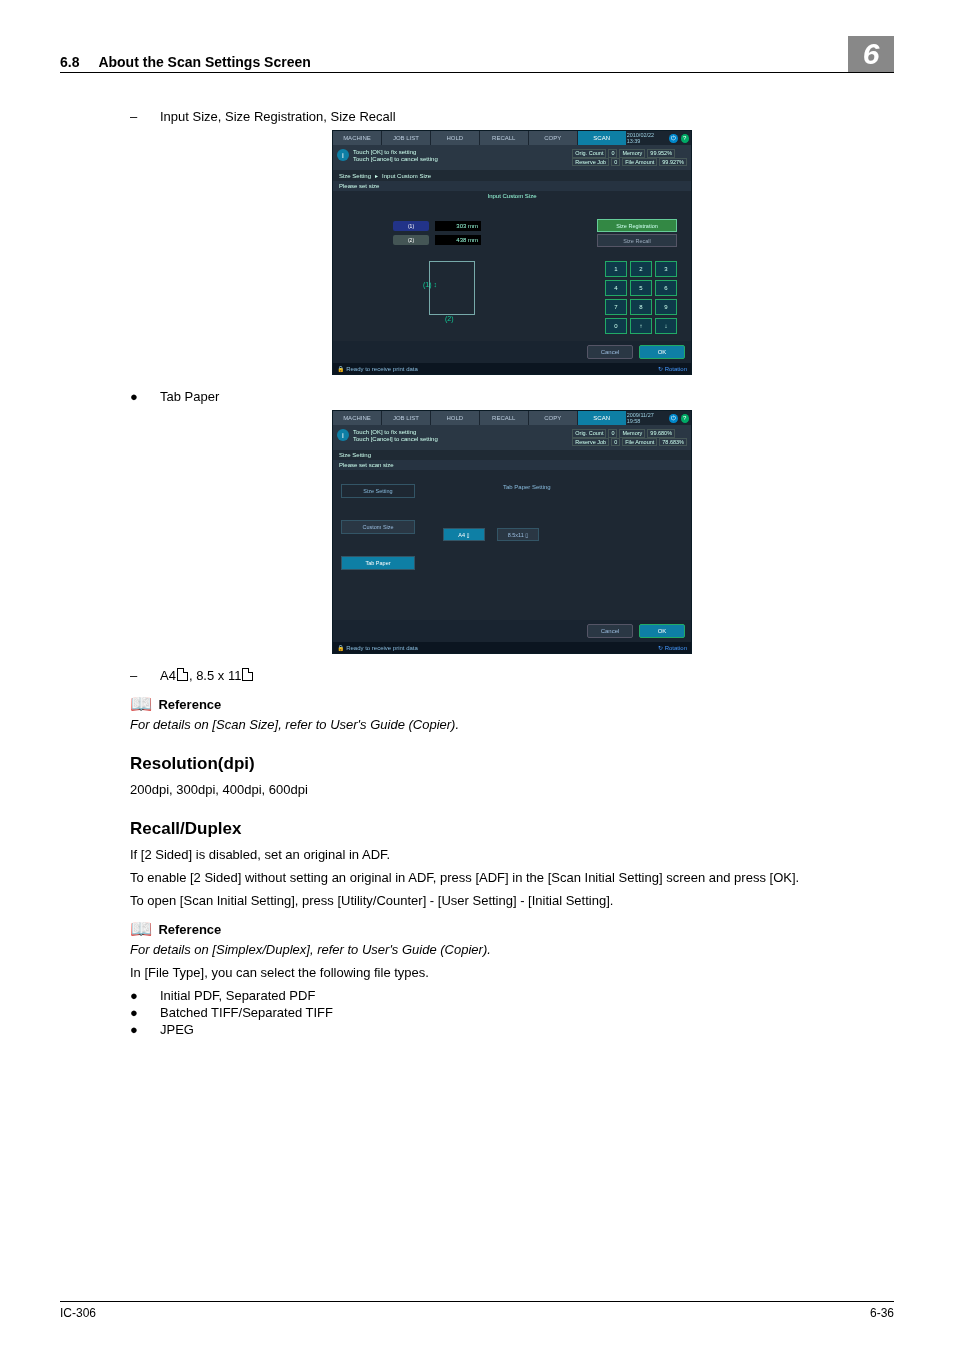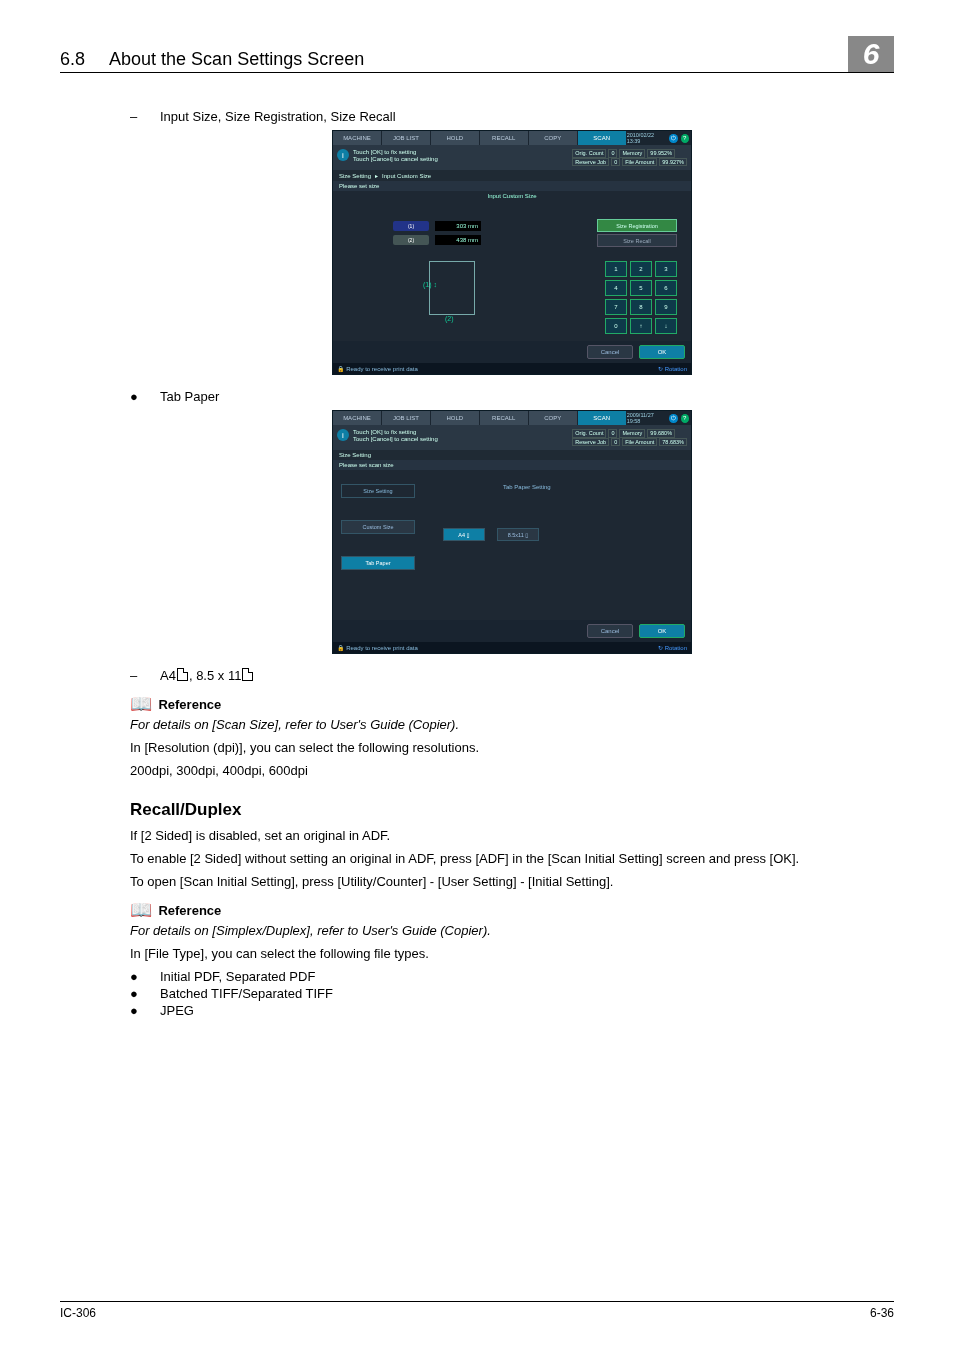--- a/index.html
+++ b/index.html
@@ -19,22 +19,22 @@
   }
   .header-row {
     display: flex;
     justify-content: space-between;
     align-items: flex-end;
     border-bottom: 1px solid #000;
     padding-bottom: 2px;
     margin-bottom: 36px;
   }
   .header-left {
-    font-size: 18px;
-    font-weight: normal;
+    font-size: 14px;
+    font-weight: bold;
     color: #000;
   }
   .chapter-badge {
     background: #888;
     color: #fff;
     font-size: 30px;
     font-weight: bold;
     font-style: italic;
     width: 46px;
     height: 36px;
@@ -316,21 +316,21 @@
       <span class="dash">–</span>
       <span>A4<span class="portrait-glyph"></span>, 8.5 x 11<span class="portrait-glyph"></span></span>
     </div>
 
     <div class="ref-head">
       <span class="book-icon">📖</span>
       <span class="ref-title">Reference</span>
     </div>
     <div class="ref-text">For details on [Scan Size], refer to User's Guide (Copier).</div>
 
-    <div class="body-text">In [Resolution (dpi)], you can select the following resolutions.</div>
+    <h2 class="section">Resolution(dpi)</h2>
     <div class="body-text">200dpi, 300dpi, 400dpi, 600dpi</div>
 
     <h2 class="section">Recall/Duplex</h2>
     <div class="body-text">If [2 Sided] is disabled, set an original in ADF.</div>
     <div class="body-text">To enable [2 Sided] without setting an original in ADF, press [ADF] in the [Scan Initial Setting] screen and press [OK].</div>
     <div class="body-text">To open [Scan Initial Setting], press [Utility/Counter] - [User Setting] - [Initial Setting].</div>
 
     <div class="ref-head">
       <span class="book-icon">📖</span>
       <span class="ref-title">Reference</span>

